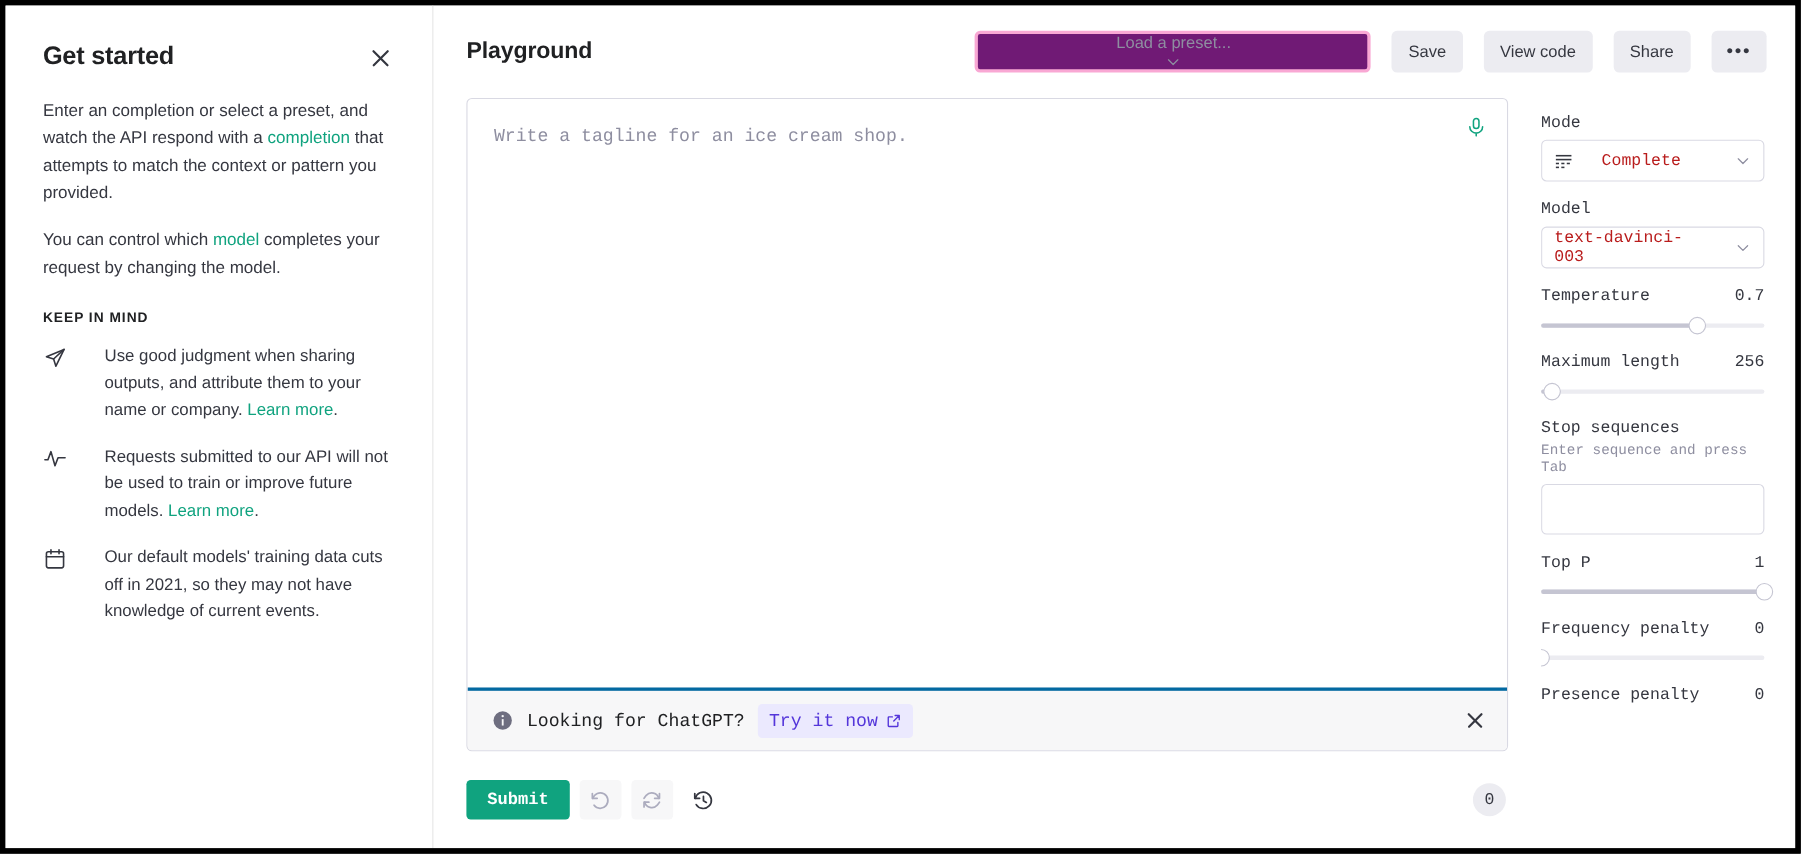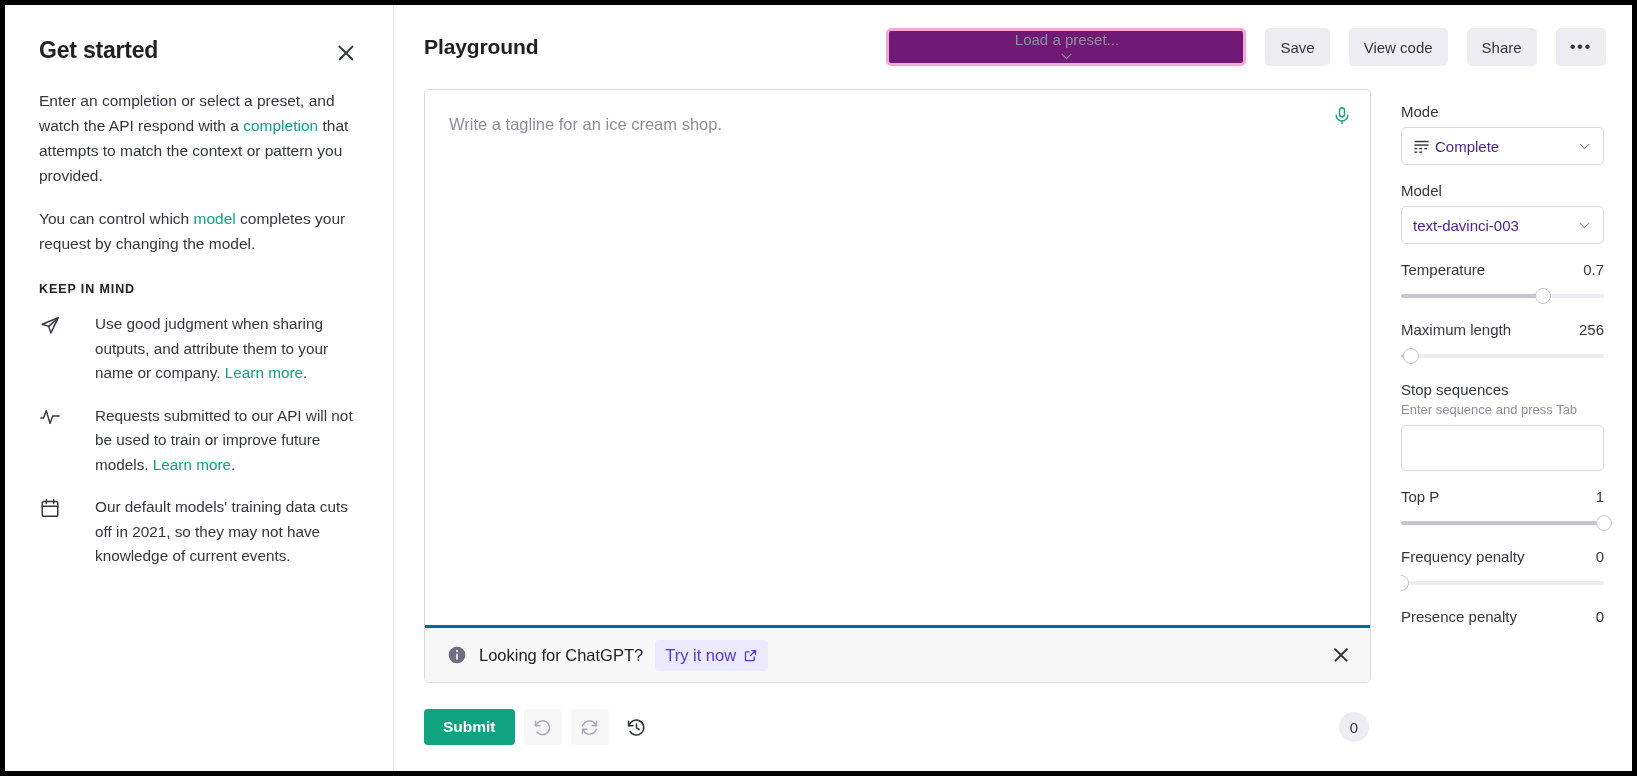--- a/index.html
+++ b/index.html
@@ -105,20 +105,21 @@
     background: #ececf1; border: none; border-radius: 5px;
     font-family: inherit; font-size: 15px; color: #353740;
     display: flex; align-items: center; justify-content: center;
     cursor: pointer; margin-left: 9px;
   }
   .tb-btn.dots { padding: 0 14px; font-size: 17px; letter-spacing: 1.5px; }
 
   #workarea {
     flex: 1 1 auto; display: flex; min-height: 0;
     padding: 0 0 0 30px;
+    font-family: Liberation Mono, monospace;
   }
   #editorcol {
     flex: 1 1 auto; display: flex; flex-direction: column;
     min-width: 0; padding-right: 30px;
   }
   .editor-box {
     flex: 1 1 auto;
     border: 1px solid #d9d9e3; border-radius: 5px;
     display: flex; flex-direction: column;
     min-height: 0; overflow: hidden;
@@ -206,23 +207,23 @@
     margin-bottom: 7px;
   }
   .ctl-label { font-size: 15px; color: #353740; }
   .ctl-val { font-size: 15px; color: #353740; }
   .ctl-sub {
     font-size: 13px; color: #8e8ea0; margin-top: -3px; margin-bottom: 8px;
   }
   .sel-box {
     height: 38px; width: 100%;
     border: 1px solid #d9d9e3; border-radius: 5px;
-    display: flex; align-items: center; gap: 5px;
+    display: flex; align-items: center; gap: 26px;
     padding: 0 10px 0 11px;
-    font-size: 15px; color: #4c1d95; cursor: pointer; background:#fff;
+    font-size: 15px; color: #b91c1c; cursor: pointer; background:#fff;
   }
   .sel-box .sel-lbl { flex: 1 1 auto; }
   .mode-ico { width: 17px; height: 17px; flex:0 0 17px; color:#353740; }
   .mode-ico svg { display:block; width:100%; height:100%; }
 
   .slider { position: relative; height: 16px; margin-top: 10px; }
   .track {
     position:absolute; left:0; right:0; top: 6px; height: 4px;
     background:#ececf1; border-radius:2px;
   }

